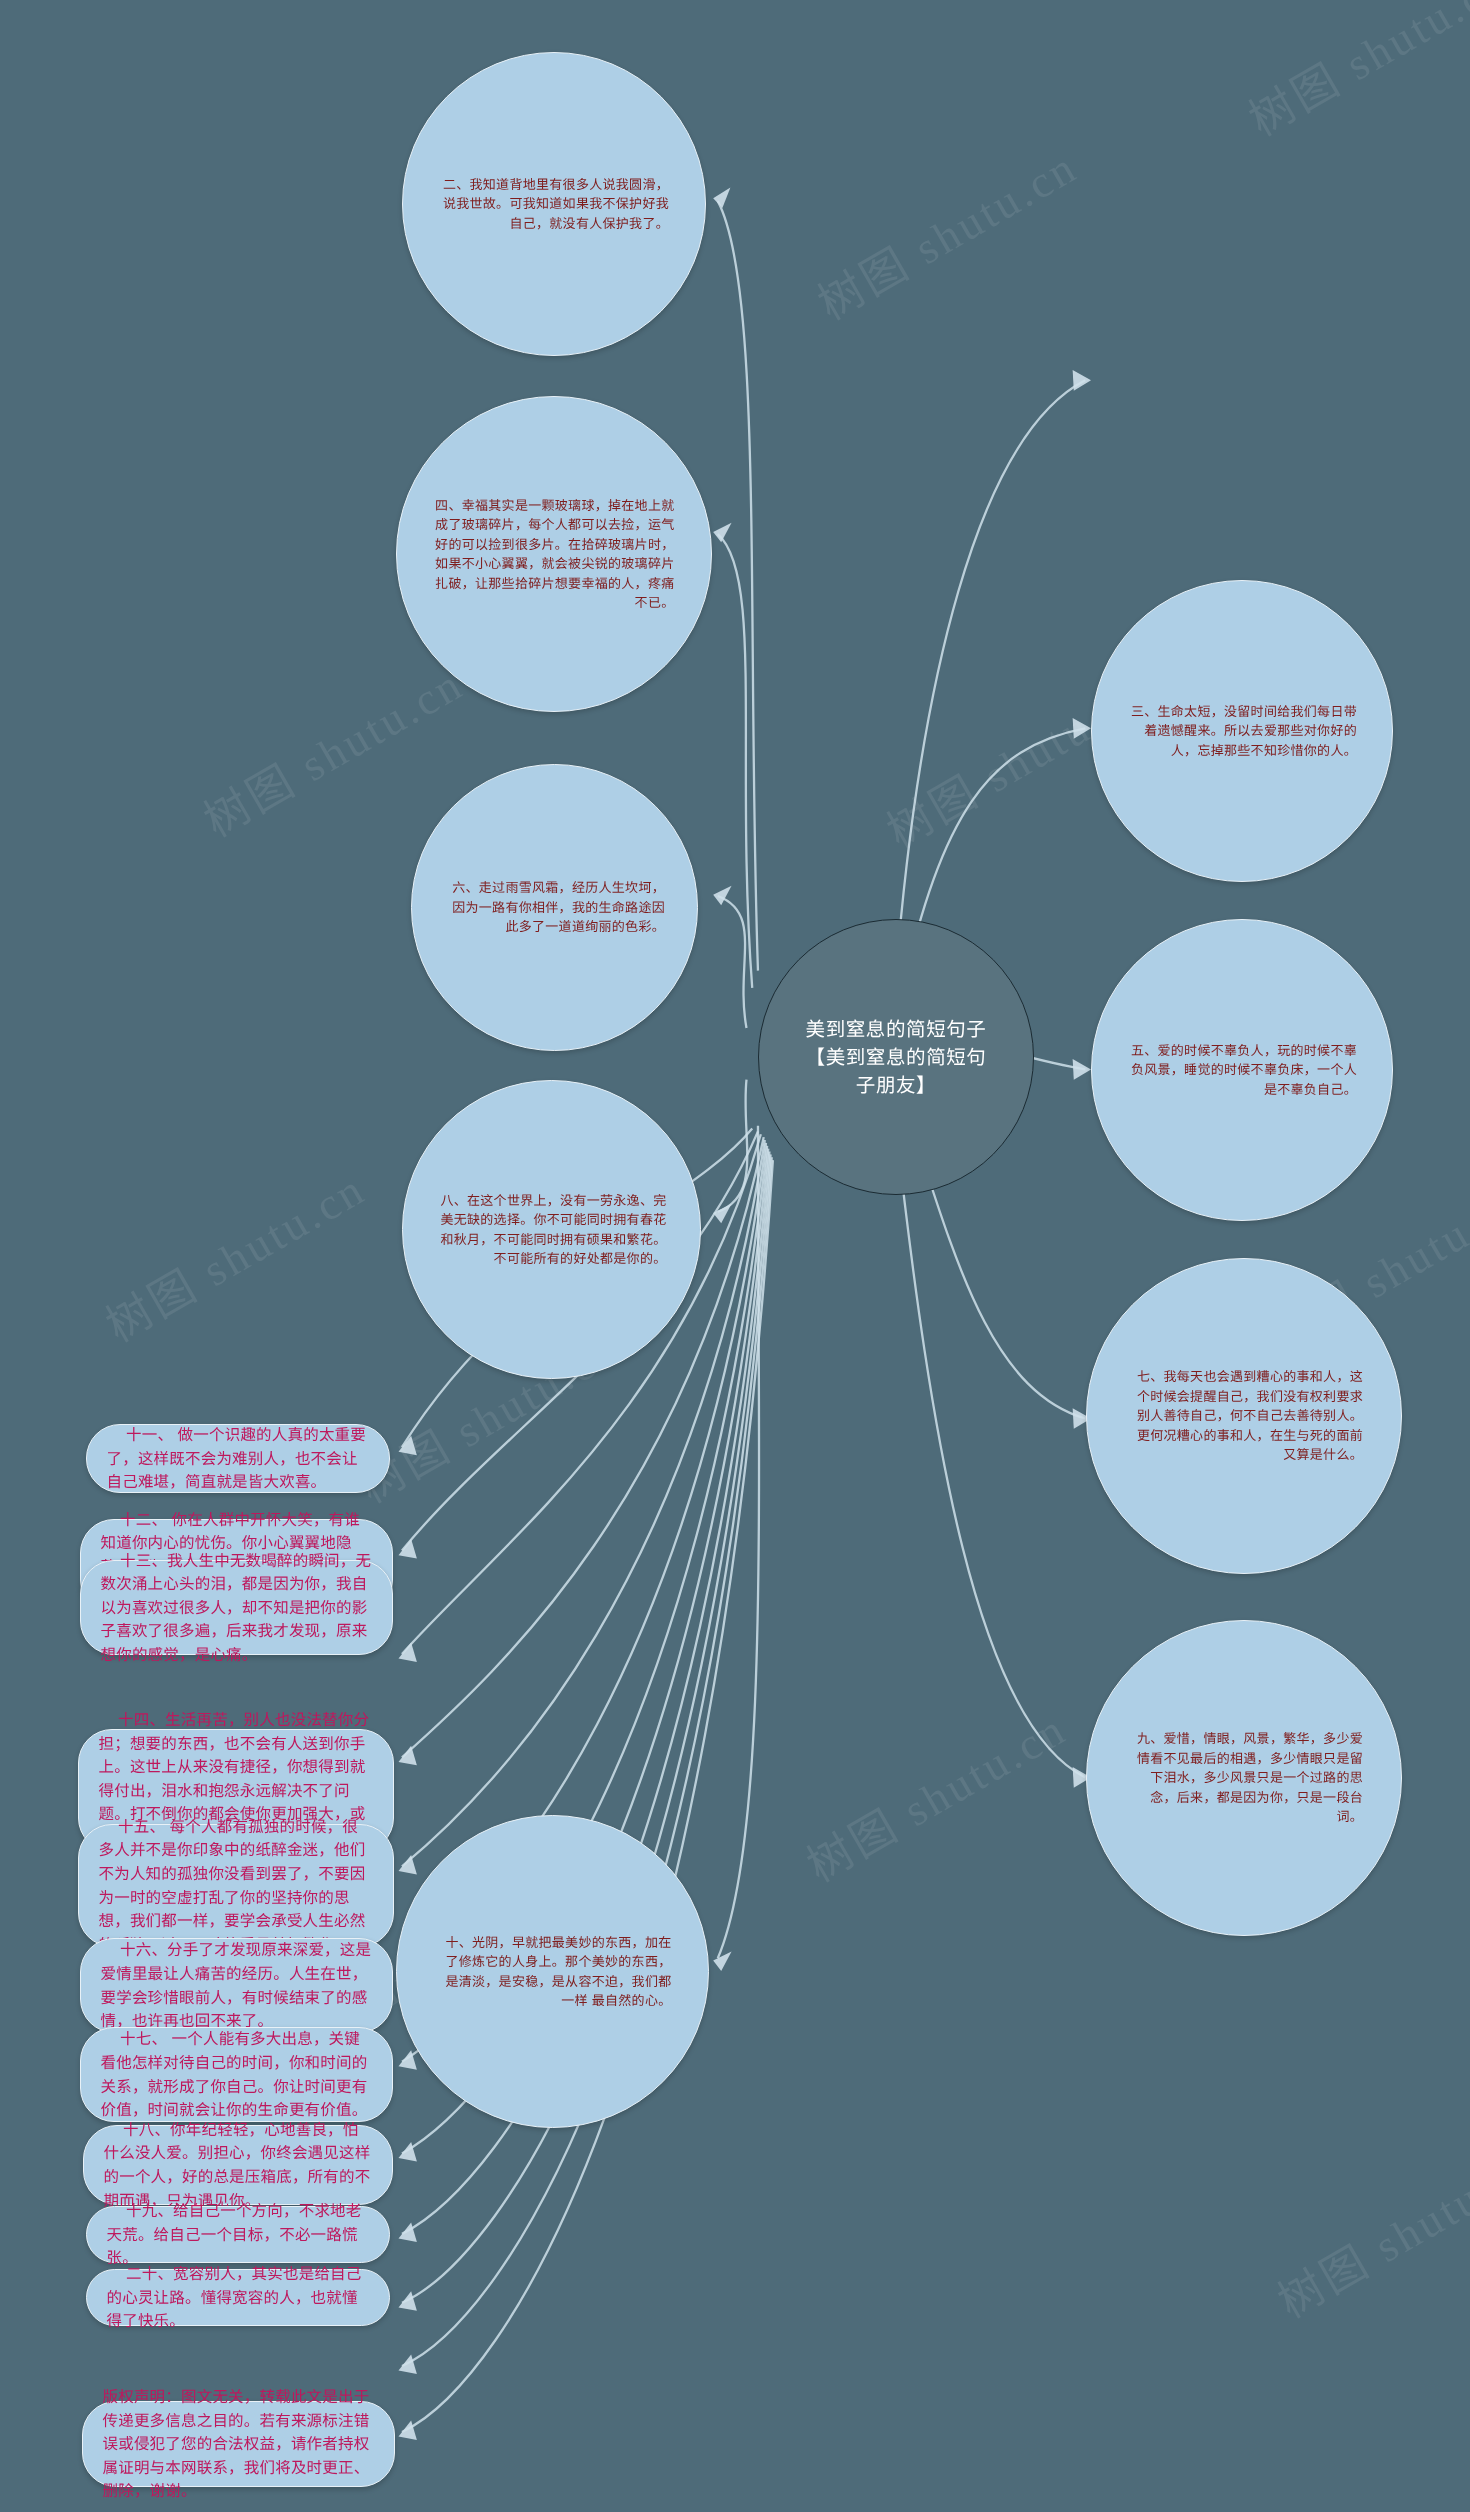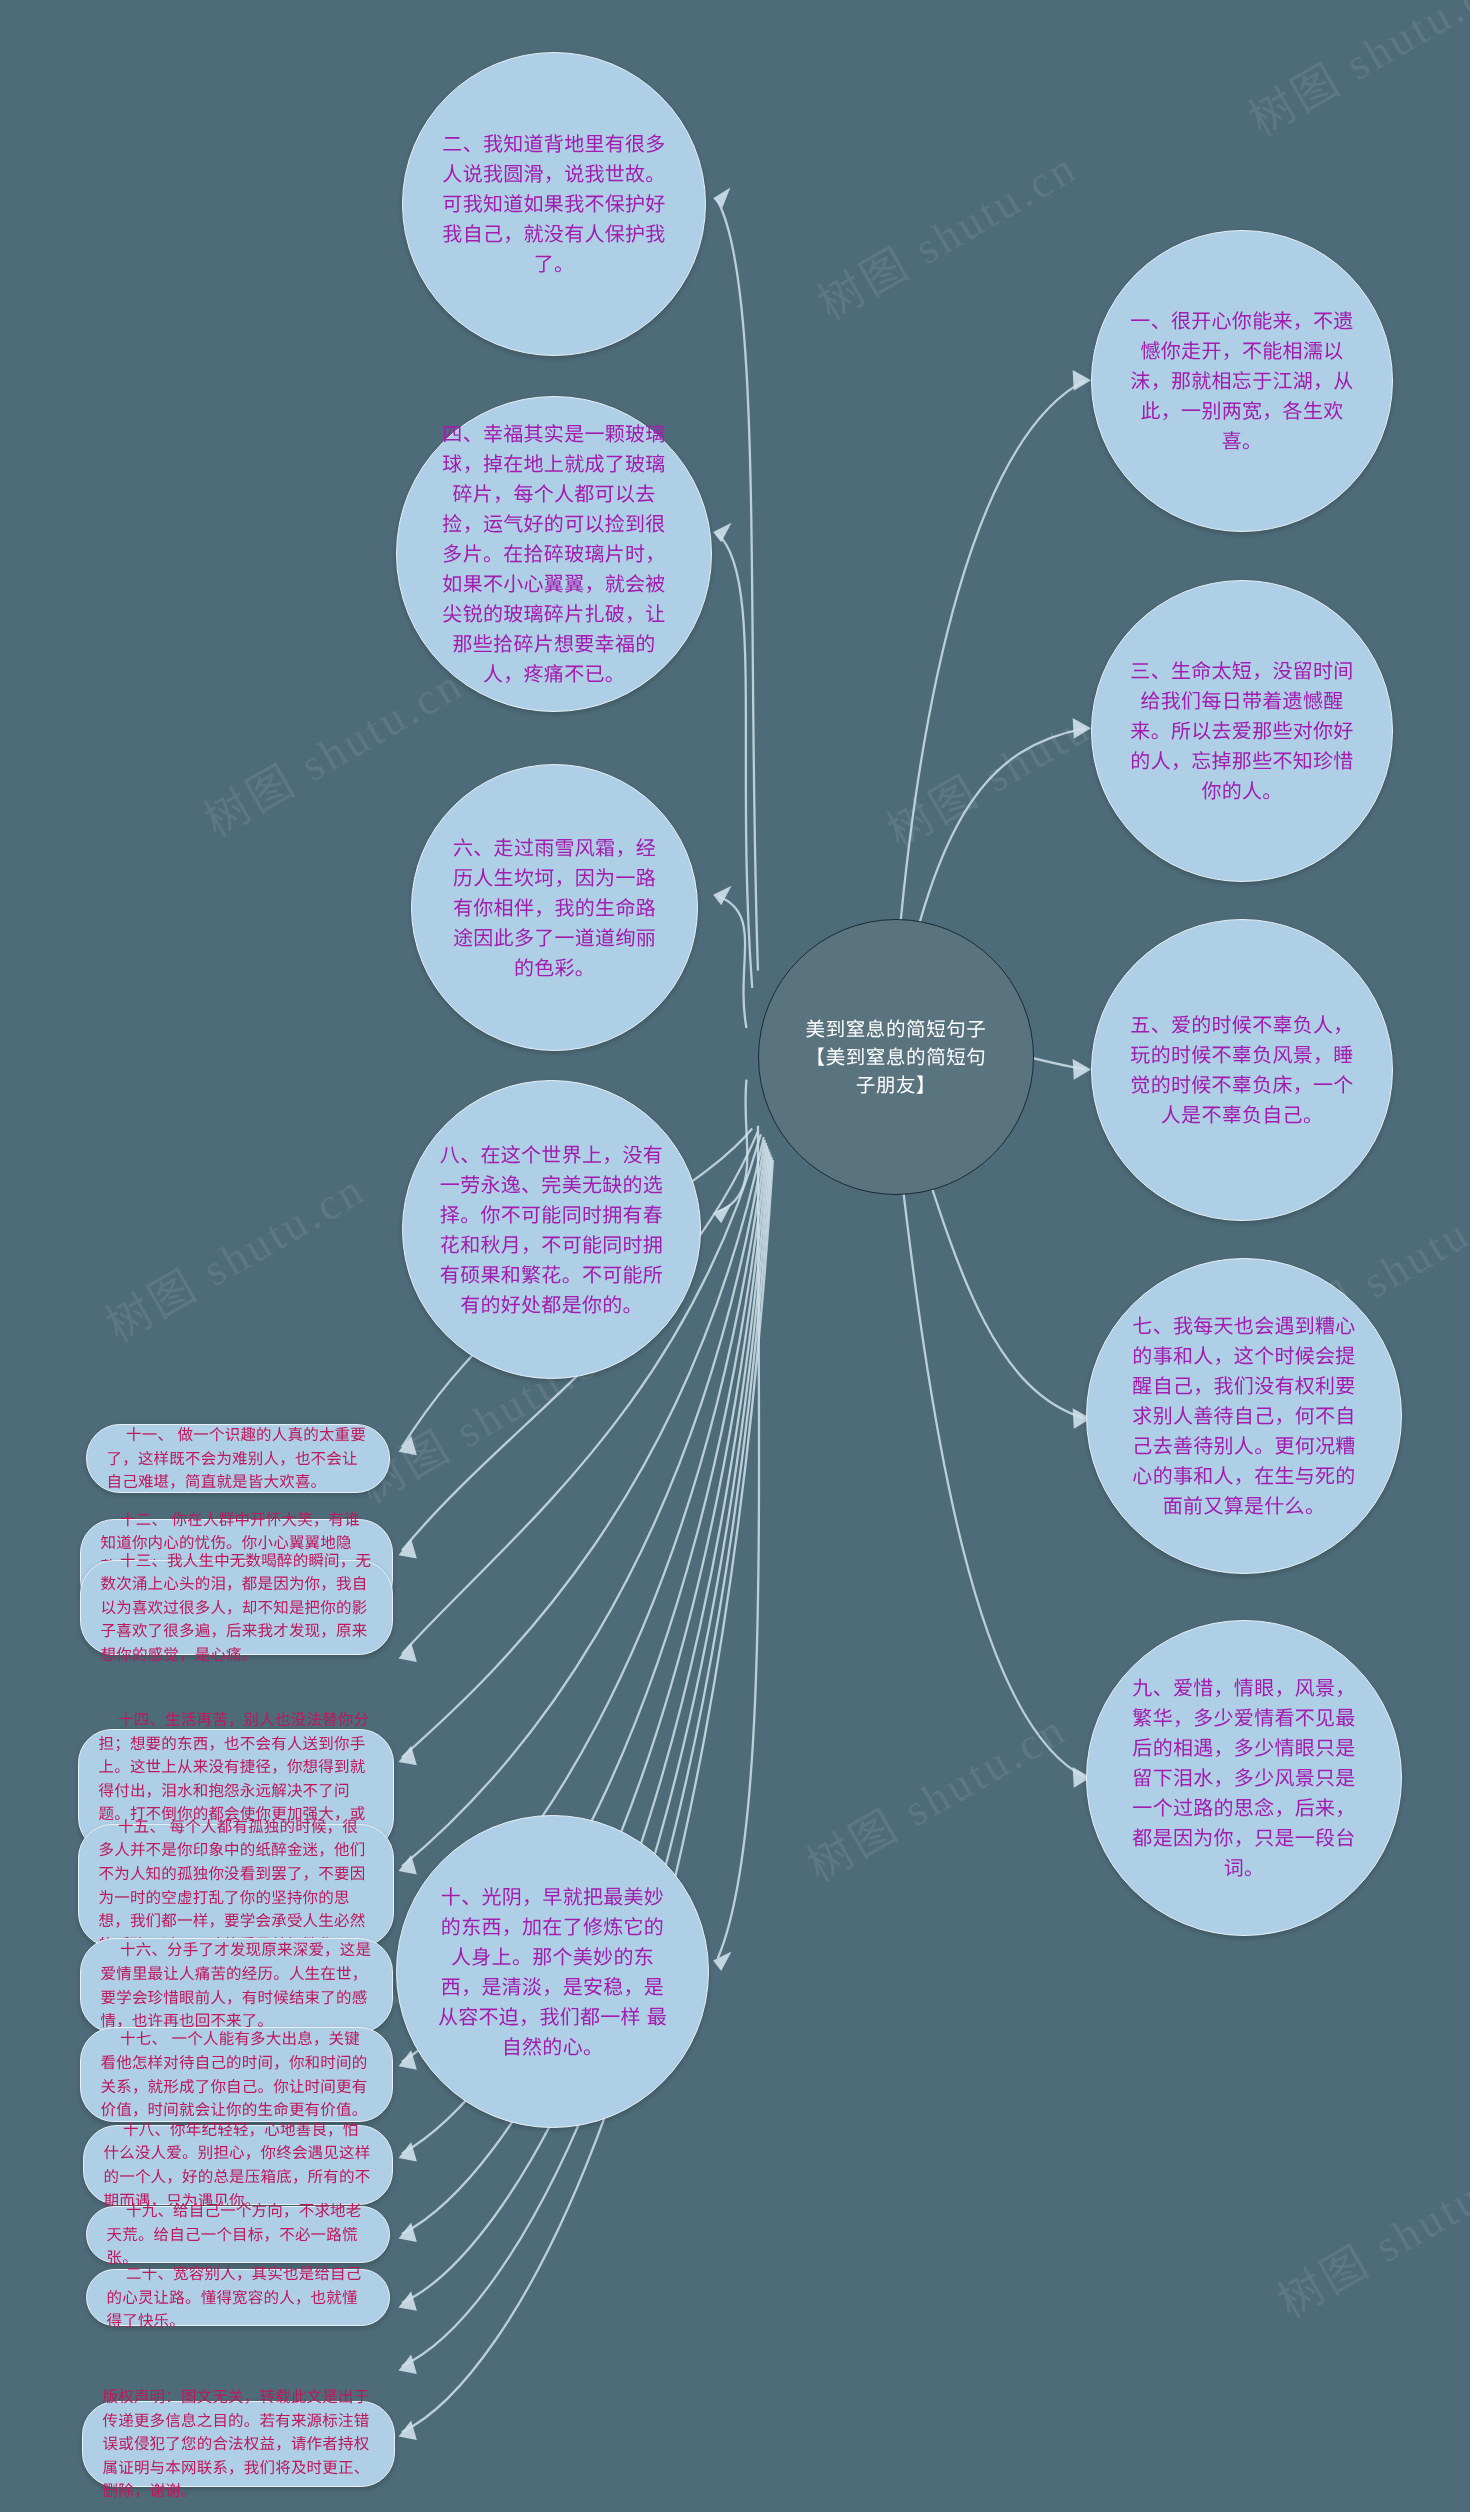--- a/index.html
+++ b/index.html
@@ -56,24 +56,24 @@
   .bubble{
     position:absolute;
     border-radius:50%;
     background:#aecfe6;
     border:1.7px solid #e8f1f7;
     box-sizing:border-box;
     display:flex;align-items:center;justify-content:center;
     box-shadow:0 2.3px 5.7px rgba(0,0,0,.18);
   }
   .bubble .txt{
-    color:#a21caf;
-    font-size:20px;
+    color:#7f1d1d;
+    font-size:13px;
     line-height:1.5;
-    text-align:center;
+    text-align:right;
     letter-spacing:0.3px;
   }
 
   
   .pill{
     position:absolute;
     background:#aecfe6;
     border:1.7px solid #e8f1f7;
     border-radius:34px;
     box-sizing:border-box;
@@ -193,23 +193,20 @@
   </div>
 
   <div class="bubble" style="left:411px;top:764px;width:287px;height:287px;">
     <div class="txt" style="width:221px;">六、走过雨雪风霜，经历人生坎坷，因为一路有你相伴，我的生命路途因此多了一道道绚丽的色彩。</div>
   </div>
 
   <div class="bubble" style="left:396px;top:1815px;width:313px;height:313px;">
     <div class="txt" style="width:238px;">十、光阴，早就把最美妙的东西，加在了修炼它的人身上。那个美妙的东西，是清淡，是安稳，是从容不迫，我们都一样 最自然的心。</div>
   </div>
 
-  <div class="bubble" style="left:1091px;top:230px;width:302px;height:302px;">
-    <div class="txt" style="width:230px;">一、很开心你能来，不遗憾你走开，不能相濡以沫，那就相忘于江湖，从此，一别两宽，各生欢喜。</div>
-  </div>
 
   <div class="bubble" style="left:1091px;top:580px;width:302px;height:302px;">
     <div class="txt" style="width:230px;">三、生命太短，没留时间给我们每日带着遗憾醒来。所以去爱那些对你好的人，忘掉那些不知珍惜你的人。</div>
   </div>
 
   <div class="bubble" style="left:1091px;top:919px;width:302px;height:302px;">
     <div class="txt" style="width:230px;">五、爱的时候不辜负人，玩的时候不辜负风景，睡觉的时候不辜负床，一个人是不辜负自己。</div>
   </div>
 
   <div class="bubble" style="left:1086px;top:1258px;width:316px;height:316px;">

